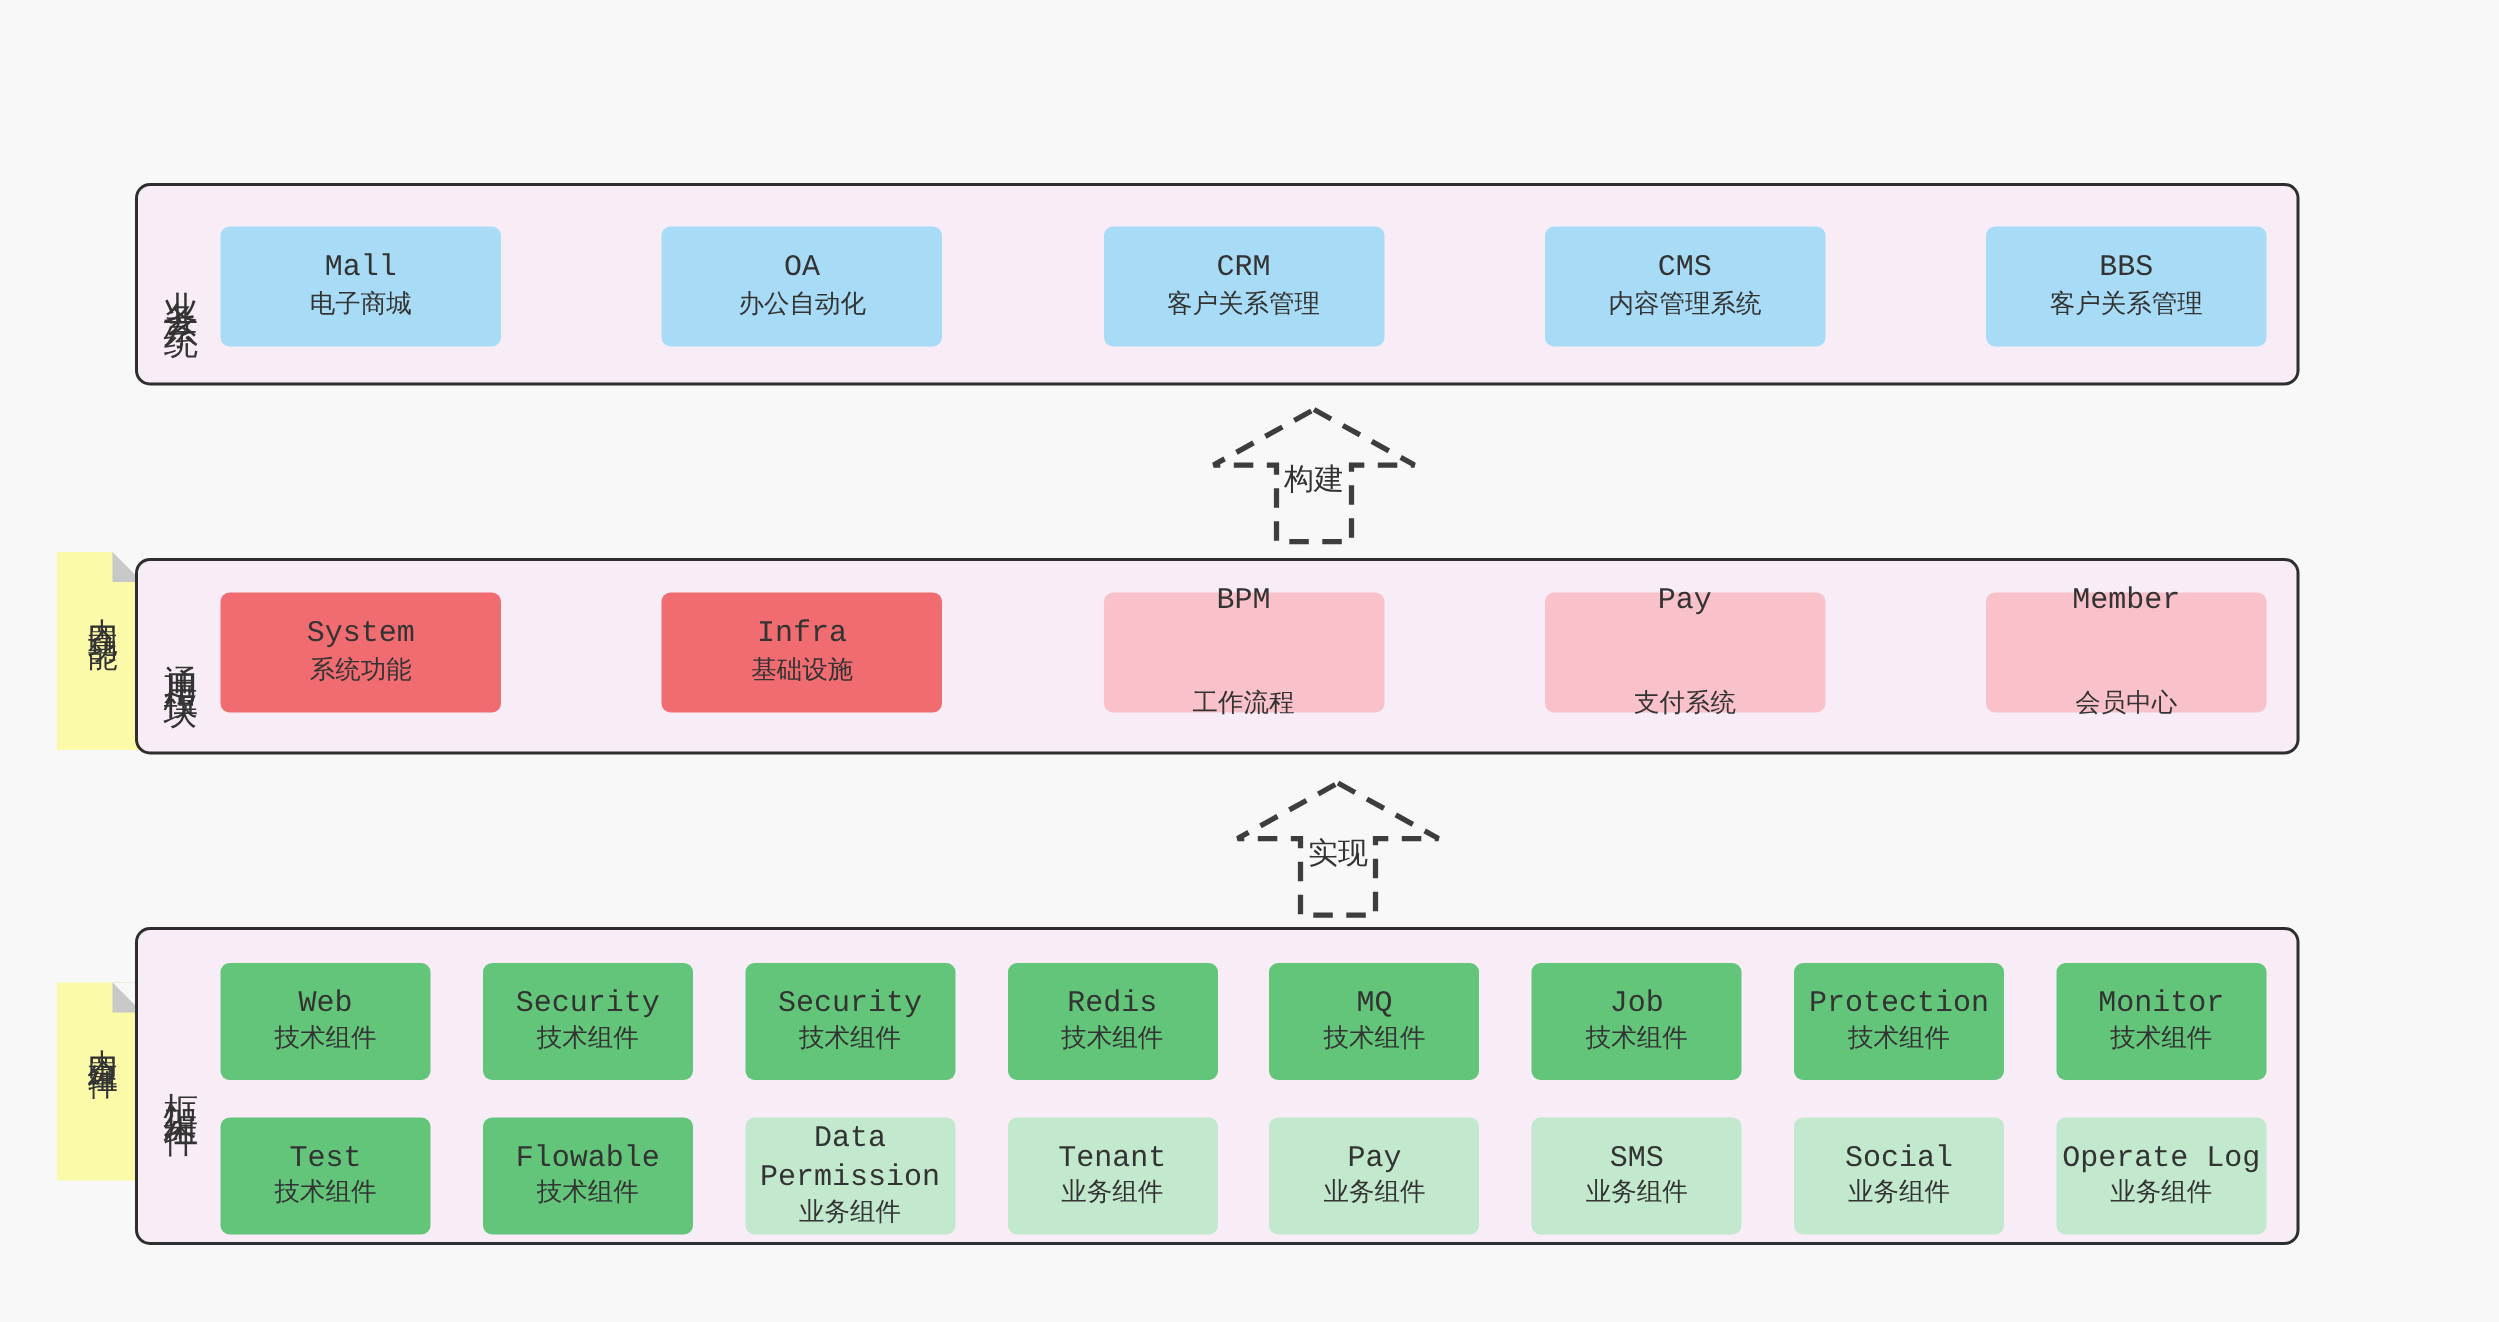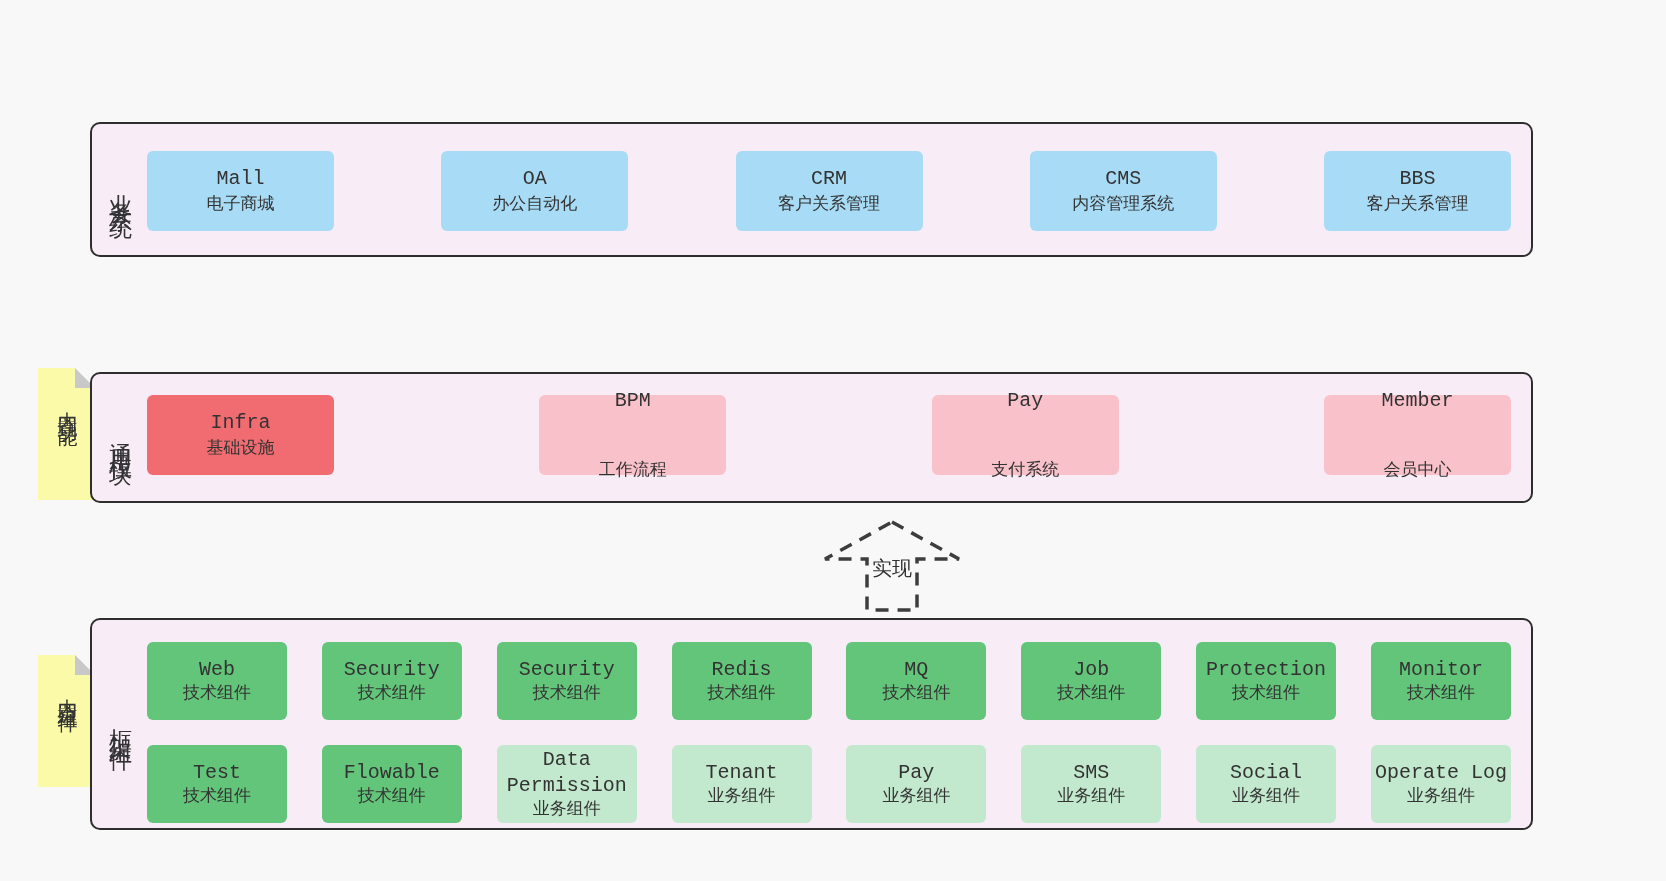--- a/index.html
+++ b/index.html
@@ -94,29 +94,39 @@
         <div class="en">CMS</div>
         <div class="zh">内容管理系统</div>
       </div>
       <div class="node blue w187">
         <div class="en">BBS</div>
         <div class="zh">客户关系管理</div>
       </div>
     </div>
   </section>
 
+  <div class="arrow arrow1">
+    <svg width="140" height="94" viewBox="0 0 140 94">
+      <polygon points="70,3 137,40 95,40 95,91 45,91 45,40 3,40" fill="none" stroke="#3d3d3d" stroke-width="3.5" stroke-dasharray="13 9" stroke-linecap="butt"></polygon>
+    </svg>
+    <span class="arrow-label">构建</span>
+  </div>
 
   <div class="sticky sticky1">
     <span class="fold"></span>
     <span class="sticky-label">内置功能</span>
   </div>
 
   <section class="panel band2">
     <div class="band-label">通用模块</div>
     <div class="boxes">
+      <div class="node red w187">
+        <div class="en">System</div>
+        <div class="zh">系统功能</div>
+      </div>
       <div class="node red w187">
         <div class="en">Infra</div>
         <div class="zh">基础设施</div>
       </div>
       <div class="node pink w187">
         <div class="en">BPM</div>
         <div class="zh">工作流程</div>
       </div>
       <div class="node pink w187">
         <div class="en">Pay</div>

